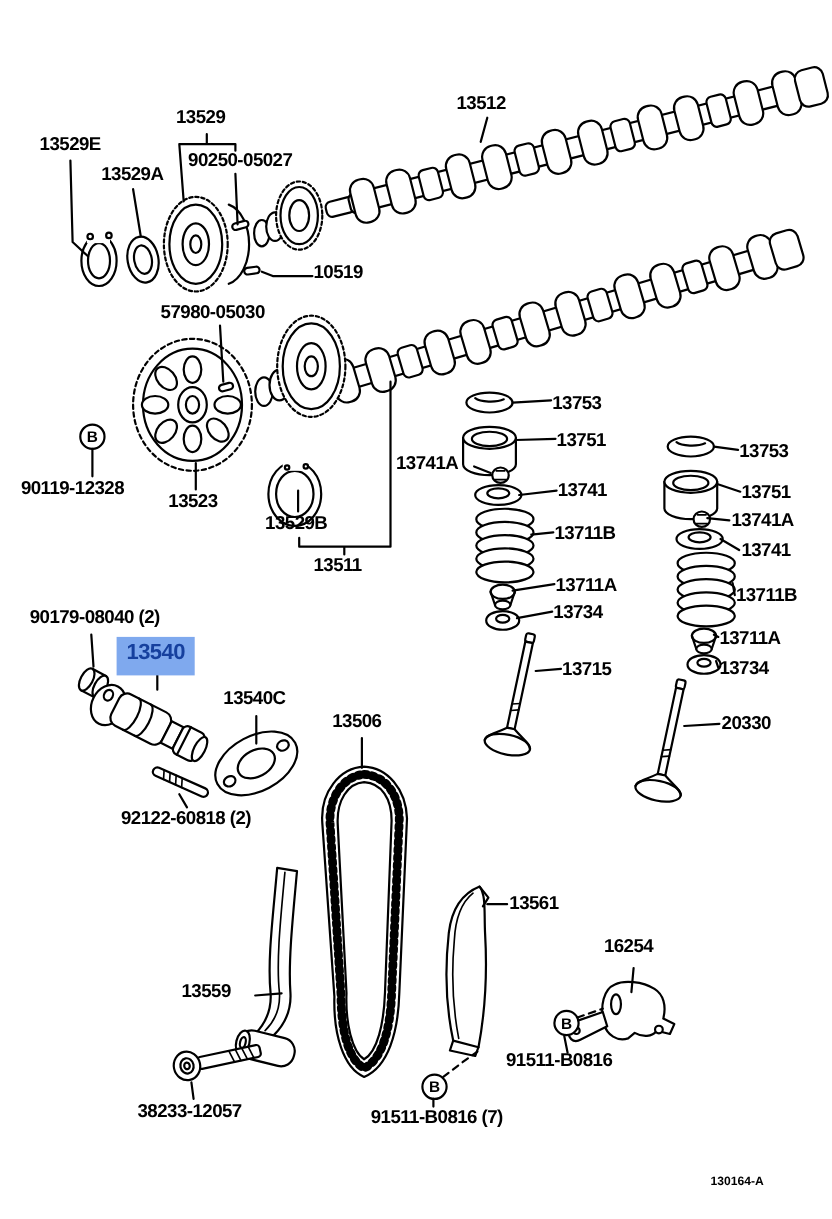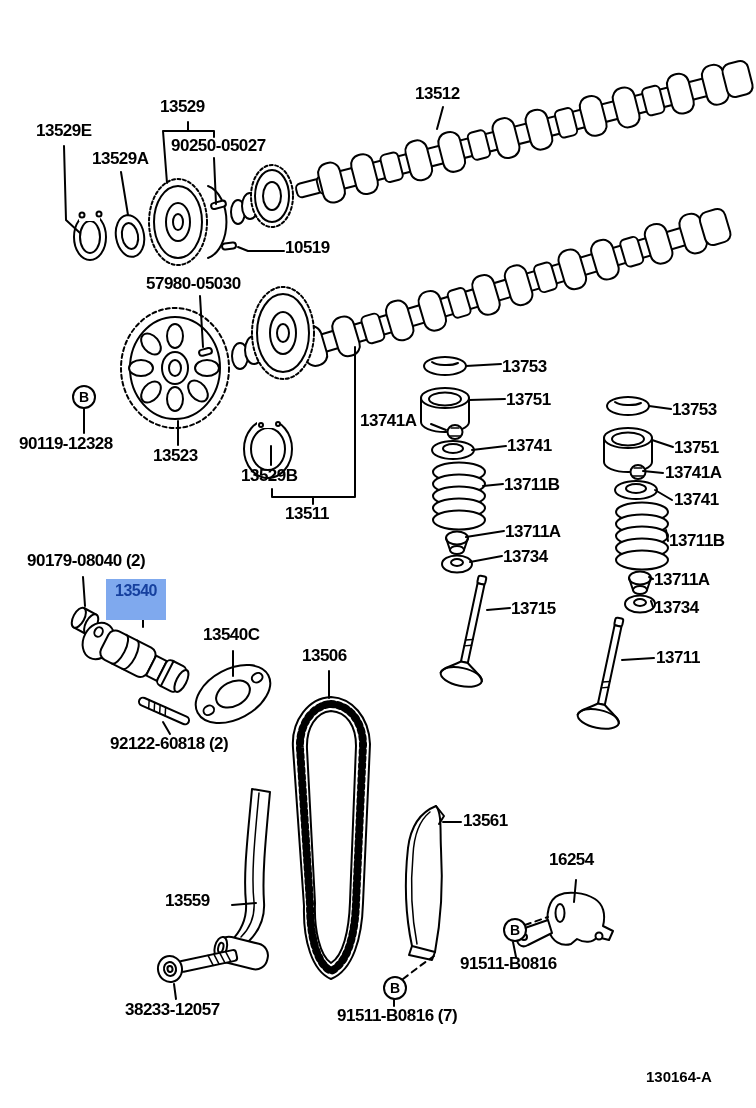--- a/index.html
+++ b/index.html
@@ -7,23 +7,23 @@
     position:relative; width:756px; height:1108px; background:#ffffff;
     font-family:"Liberation Sans", sans-serif; overflow:hidden;
   }
   #art { position:absolute; left:0; top:0; }
   .lbl {
     position:absolute; font-weight:bold; font-size:17px; letter-spacing:-0.5px;
     color:#000; white-space:nowrap; line-height:1;
   }
   .lbl.hl {
     background:var(--hl-bg,#7FA9EE); color:var(--hl-text,#16409E);
-    padding:4px 9px 21px; font-size:16px;
+    padding:4px 9px 11px; font-size:20px;
   }
-  .lbl.footer { font-size:15px; letter-spacing:0; }
+  .lbl.footer { font-size:11px; letter-spacing:0; }
   .bmark { font:bold 14px "Liberation Sans",sans-serif; fill:#000; stroke:none; }
 </style>
 </head>
 <body>
 
 <div id="stage">
 
 <svg id="art" width="756" height="1108" viewBox="0 0 756 1108">
   <defs>
     <g id="camshaft">
@@ -291,21 +291,21 @@
 <div class="lbl" style="left:505px;top:523px">13711A</div>
 <div class="lbl" style="left:503px;top:548px">13734</div>
 <div class="lbl" style="left:511px;top:600px">13715</div>
 <div class="lbl" style="left:672px;top:401px">13753</div>
 <div class="lbl" style="left:674px;top:439px">13751</div>
 <div class="lbl" style="left:665px;top:464px">13741A</div>
 <div class="lbl" style="left:674px;top:491px">13741</div>
 <div class="lbl" style="left:669px;top:532px">13711B</div>
 <div class="lbl" style="left:654px;top:571px">13711A</div>
 <div class="lbl" style="left:654px;top:599px">13734</div>
-<div class="lbl" style="left:656px;top:649px">13711</div>
+<div class="lbl" style="left:656px;top:649px">20330</div>
 <div class="lbl" style="left:27px;top:552px">90179-08040 (2)</div>
 <div class="lbl hl" style="left:106px;top:579px">13540</div>
 <div class="lbl" style="left:203px;top:626px">13540C</div>
 <div class="lbl" style="left:110px;top:735px">92122-60818 (2)</div>
 <div class="lbl" style="left:302px;top:647px">13506</div>
 <div class="lbl" style="left:165px;top:892px">13559</div>
 <div class="lbl" style="left:125px;top:1001px">38233-12057</div>
 <div class="lbl" style="left:463px;top:812px">13561</div>
 <div class="lbl" style="left:549px;top:851px">16254</div>
 <div class="lbl" style="left:460px;top:955px">91511-B0816</div>

